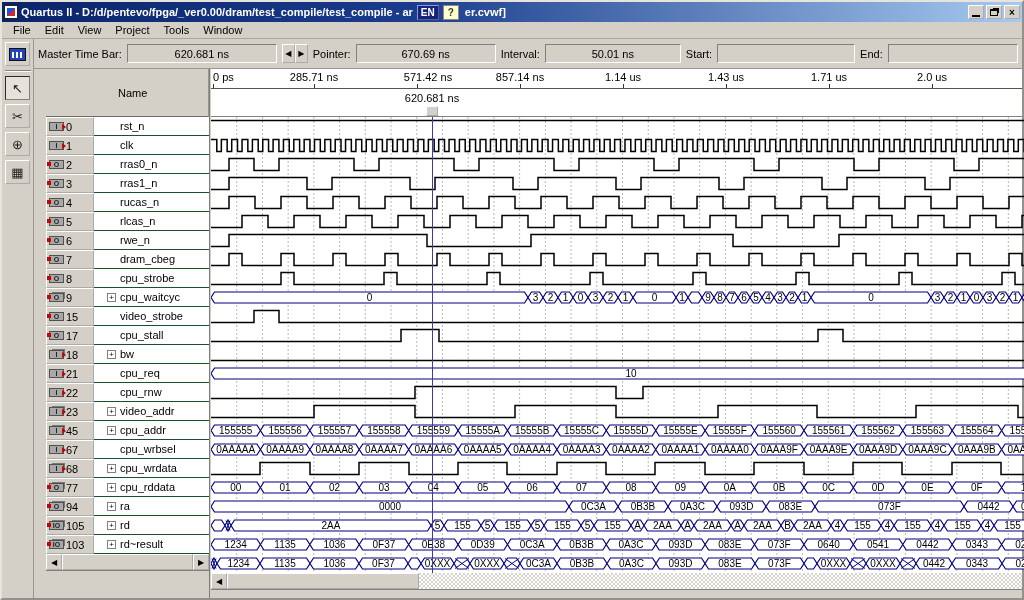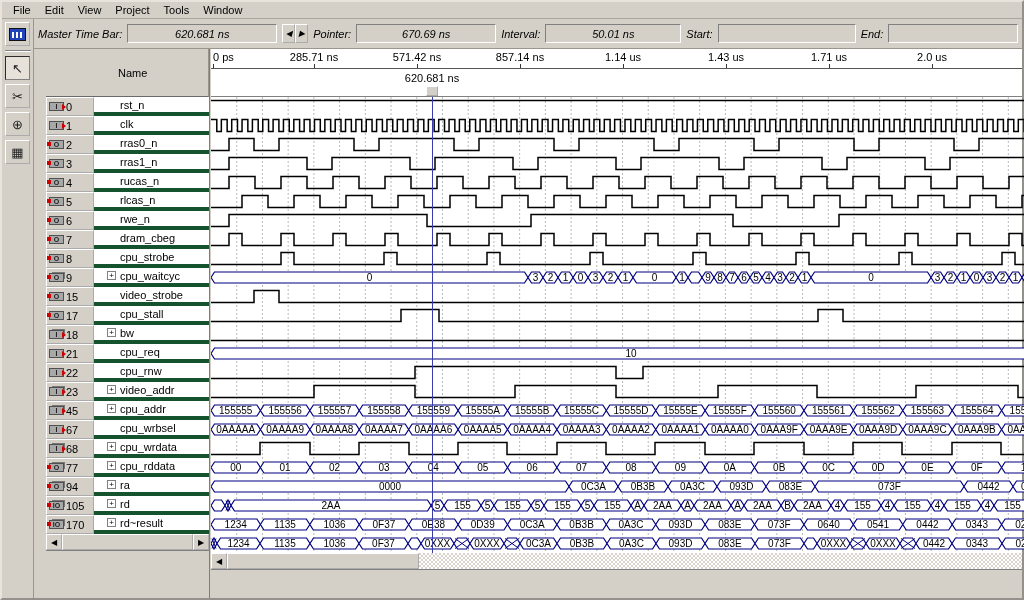--- a/index.html
+++ b/index.html
@@ -29,39 +29,39 @@
   .toolcol { width:32px; flex:0 0 auto; border-right:1px solid #9a968e; display:flex; flex-direction:column; align-items:center; padding-top:3px; gap:4px; }
   .toolbtn { width:25px; height:24px; border:1px outset #fff; background:#d4d0c8; display:flex; align-items:center; justify-content:center; font-size:13px; color:#222; }
   .toolbtn.active { border:1px inset #808080; background:#e6e2da; }
   .toolbtn .blueicon { width:17px; height:13px; background:#2244bb; border:1px solid #111; position:relative; }
   .toolbtn .blueicon::after { content:""; position:absolute; left:2px; top:3px; width:11px; height:6px; background:repeating-linear-gradient(90deg,#fff 0 2px,#2244bb 2px 4px); }
   .tool-sep { width:26px; height:2px; border-top:1px solid #808080; border-bottom:1px solid #fff; }
 
   .maincol { flex:1 1 auto; display:flex; flex-direction:column; min-width:0; }
 
   
-  .controlbar { height:30px; flex:0 0 auto; display:flex; align-items:center; padding:0 4px; gap:5px; border-bottom:1px solid #9a968e; white-space:nowrap;font-style:italic; }
+  .controlbar { height:30px; flex:0 0 auto; display:flex; align-items:center; padding:0 4px; gap:5px; border-bottom:1px solid #9a968e; white-space:nowrap; }
   .field { background:#d4d0c8; border-top:1px solid #808080; border-left:1px solid #808080; border-bottom:1px solid #fff; border-right:1px solid #fff; height:19px; display:flex; align-items:center; justify-content:center; }
   .spinpair { display:flex; }
   .spinbtn { width:13px; height:19px; border:1px outset #fff; background:#d4d0c8; font-size:8px; display:flex; align-items:center; justify-content:center; }
 
   .contentrow { flex:1 1 auto; display:flex; min-height:0; }
 
   
   .namespanel { width:177px; flex:0 0 auto; display:flex; flex-direction:column; border-right:2px groove #d4d0c8;padding-left:12px; }
   .nameshdr { height:48px; flex:0 0 auto; background:#d4d0c8; border-bottom:1px solid #6a6a6a; border-right:1px solid #9a968e; display:flex; align-items:center; }
   .nameshdr span { margin-left:72px; }
   .namerows { flex:0 0 auto; background:#fff; }
   .nrow { height:19px; display:flex; align-items:stretch; }
   .nbtn { width:48px; flex:0 0 auto; background:#d4d0c8; border:1px outset #fff; display:flex; align-items:center; padding-left:2px; gap:2px; }
   .tagicon { width:15px; height:9px; background:#a8a8a8; border:1px solid #505050; font-size:7px; font-weight:bold; color:#222; display:flex; align-items:center; justify-content:center; position:relative; flex:0 0 auto; }
   .tagicon.grp { box-shadow:2px -2px 0 -1px #777; }
   .tagicon .rmark { position:absolute; left:-3px; top:1px; width:4px; height:4px; background:#cc0000; }
   .tagicon.dir-in .rmark { left:auto; right:-3px; width:0; height:0; background:none; border-left:4px solid #cc0000; border-top:3px solid transparent; border-bottom:3px solid transparent; }
-  .ncell { flex:1 1 auto; background:#fff; display:flex; align-items:center; gap:4px; padding-left:13px; border-bottom:4px solid #14532d; }
+  .ncell { flex:1 1 auto; background:#fff; display:flex; align-items:center; gap:4px; padding-left:13px; border-bottom:1px solid #14532d; }
   .plusbox { width:9px; height:9px; border:1px solid #808080; background:#fff; font-size:8px; line-height:7px; text-align:center; color:#000; flex:0 0 auto; }
   .nfill { flex:1 1 auto; background:#d4d0c8; border-top:1px solid #808080; }
 
   
   .hscroll { height:16px; flex:0 0 auto; background:#ece9e4; display:flex; }
   .sbtn { width:16px; height:16px; background:#d4d0c8; border:1px outset #fff; font-size:8px; display:flex; align-items:center; justify-content:center; flex:0 0 auto; }
   .sthumb { background:#d4d0c8; border:1px outset #fff; height:16px; }
   .strack { flex:1 1 auto; background:repeating-conic-gradient(#fff 0% 25%, #d8d4cc 0% 50%) 0 0/4px 4px; }
 
   
@@ -76,20 +76,35 @@
   .gridsvg { position:absolute; left:0; top:0; }
   .wrow { height:19px; position:relative; }
   .cursorline { position:absolute; width:1px; background:#3a3aad; z-index:5; }
   .wfill { flex:1 1 auto; background:#d4d0c8; border-top:1px solid #808080; }
 </style>
 </head>
 <body>
 
 <div class="window">
 
+  <div class="titlebar">
+    <span class="appicon"></span>
+    <span class="tb-text">Quartus II - D:/d/pentevo/fpga/_ver0.00/dram/test_compile/test_compile - ar</span>
+    <span class="lang-badge">EN</span>
+    <span class="help-badge">?</span>
+    <span class="tb-text">er.cvwf]</span>
+    <span class="tb-spacer"></span>
+    <span class="winbtn">
+        <span class="glyph-min"></span>
+      </span>
+    <span class="winbtn">
+        <span class="glyph-restore"></span>
+      </span>
+    <span class="winbtn">×</span>
+  </div>
 
   <div class="menubar" id="menubar">
       <span class="menu-item">File</span>
       <span class="menu-item">Edit</span>
       <span class="menu-item">View</span>
       <span class="menu-item">Project</span>
       <span class="menu-item">Tools</span>
       <span class="menu-item">Window</span>
     </div>
 
@@ -353,21 +368,21 @@
                   <span>105</span>
                 </span>
                 <span class="ncell">
                   <span class="plusbox">+</span>
                   <span>rd</span>
                 </span>
               </div>
               <div class="nrow">
                 <span class="nbtn">
                   <span class="tagicon dir-bidir grp">IO<span class="rmark"></span></span>
-                  <span>170</span>
+                  <span>103</span>
                 </span>
                 <span class="ncell">
                   <span class="plusbox">+</span>
                   <span>rd~result</span>
                 </span>
               </div>
             </div>
           <div class="hscroll">
             <span class="sbtn">◀</span>
             <span class="sthumb" style="flex:1 1 auto"></span>
@@ -375,21 +390,21 @@
           </div>
           <div class="nfill"></div>
         </div>
 
         <div class="wavepanel">
           <div class="ruler" id="ruler">
               <span class="rtick" style="left: 2px;">0 ps</span>
               <span class="rtickmark" style="left: 2px;"></span>
               <span class="rtick" style="left: 103px; transform: translateX(-50%);">285.71 ns</span>
               <span class="rtickmark" style="left: 103px;"></span>
-              <span class="rtick" style="left: 206px; transform: translateX(-50%);">571.42 ns</span>
+              <span class="rtick" style="left: 217px; transform: translateX(-50%);">571.42 ns</span>
               <span class="rtickmark" style="left: 206px;"></span>
               <span class="rtick" style="left: 309px; transform: translateX(-50%);">857.14 ns</span>
               <span class="rtickmark" style="left: 309px;"></span>
               <span class="rtick" style="left: 412px; transform: translateX(-50%);">1.14 us</span>
               <span class="rtickmark" style="left: 412px;"></span>
               <span class="rtick" style="left: 515px; transform: translateX(-50%);">1.43 us</span>
               <span class="rtickmark" style="left: 515px;"></span>
               <span class="rtick" style="left: 618px; transform: translateX(-50%);">1.71 us</span>
               <span class="rtickmark" style="left: 618px;"></span>
               <span class="rtick" style="left: 721px; transform: translateX(-50%);">2.0 us</span>

